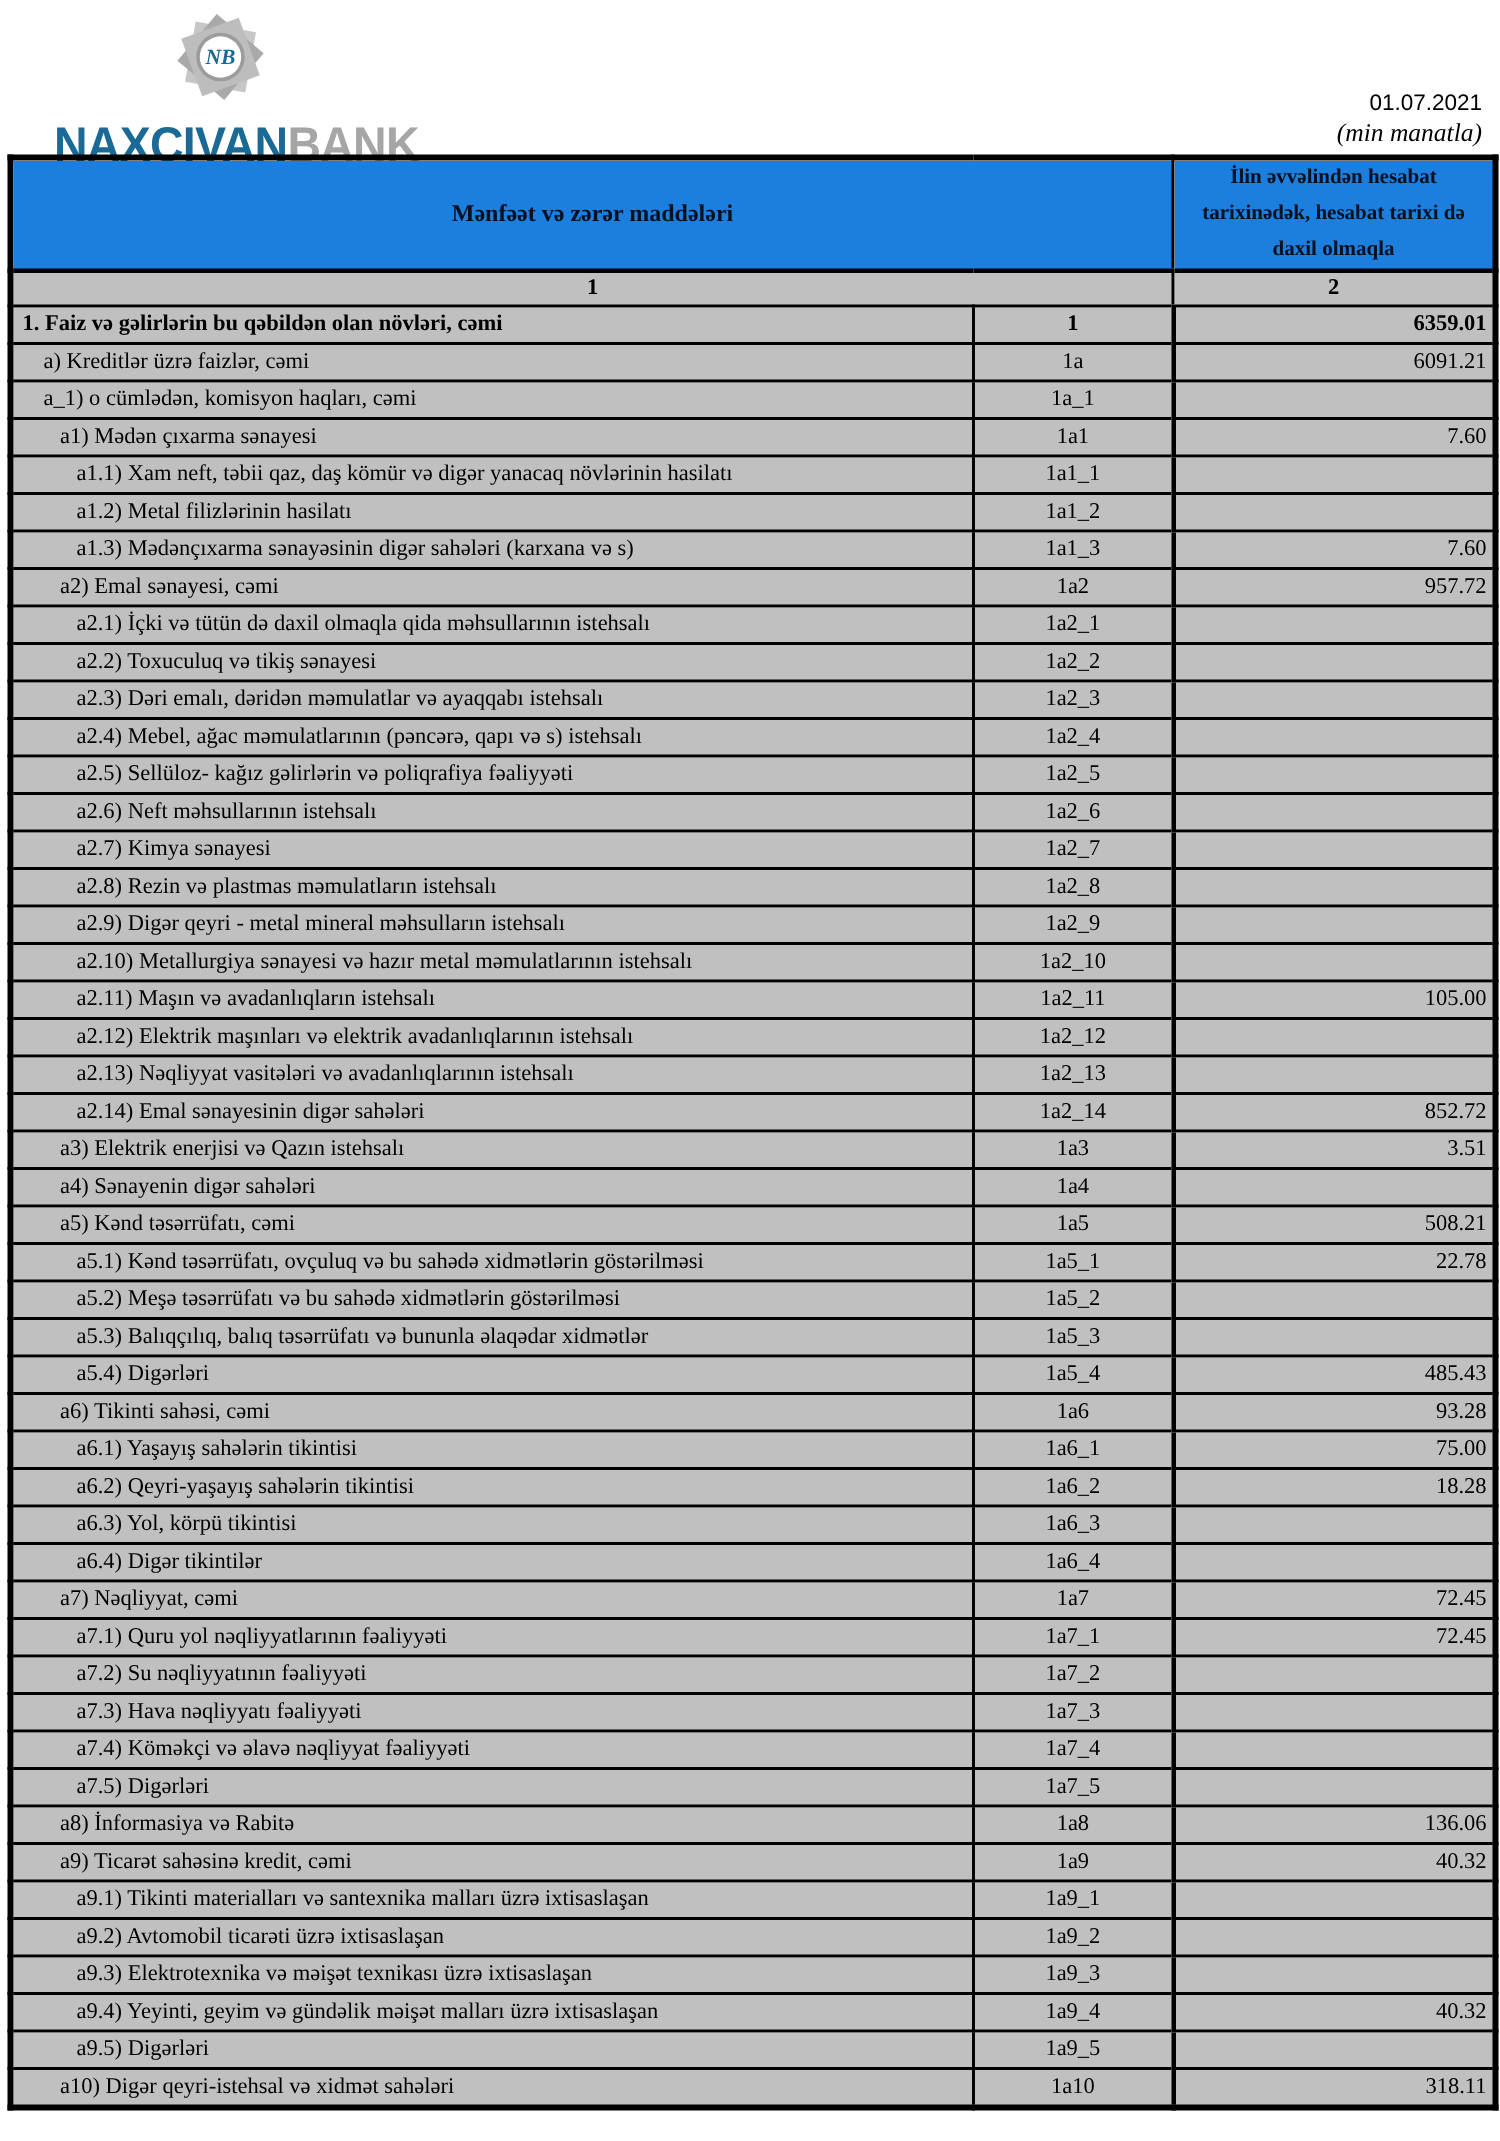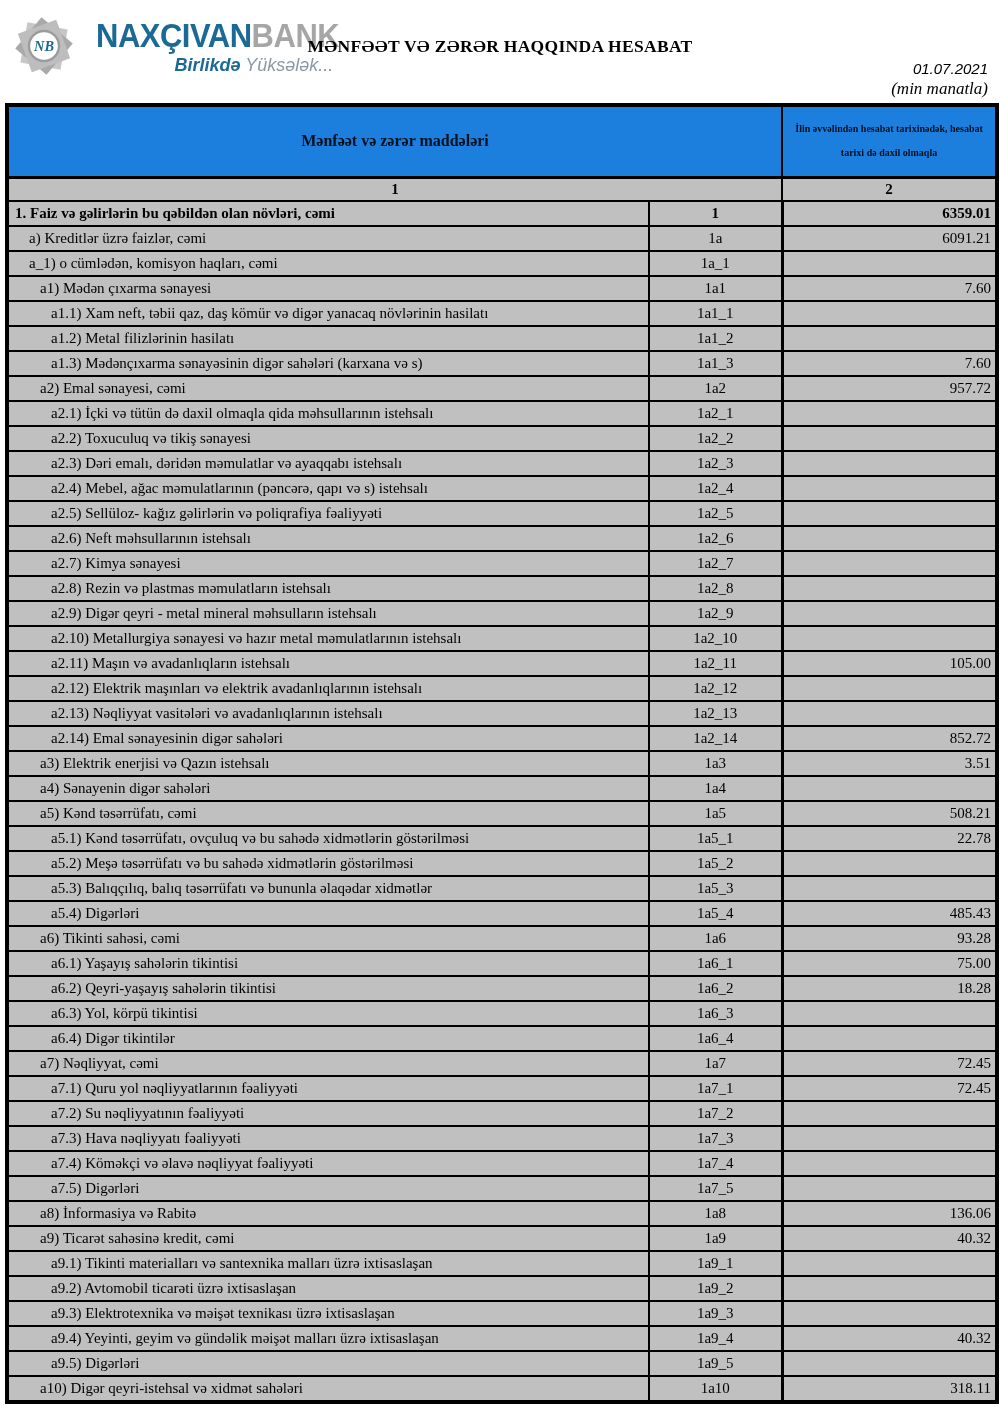--- a/index.html
+++ b/index.html
@@ -1,43 +1,43 @@
 <!DOCTYPE html>
 <html style="--header-blue: #1d7fdd; --row-gray: #c0c0c0; --brand-blue: #1b6a96; --brand-gray: #a6a6a6;"><head>
 <meta charset="utf-8">
 <style>
   html,body{margin:0;padding:0;background:#ffffff;}
   .page{position:relative;width:1000px;height:1427px;background:#fff;overflow:hidden;
         font-family:"Liberation Serif",serif;color:#000;}
   
-  .logo{position:absolute;left:14px;top:8px;display:flex;align-items:flex-end;}
+  .logo{position:absolute;left:14px;top:8px;display:flex;align-items:center;flex-direction:column;}
   .emblem{width:60px;height:60px;flex:0 0 auto;}
   .wordmark-wrap{margin-left:22px;padding-top:12px;font-family:"Liberation Sans",sans-serif;}
   .wordmark{font-size:31px;font-weight:bold;letter-spacing:-0.5px;line-height:1;white-space:nowrap;
             transform:scaleY(1.05);transform-origin:left top;}
   .wordmark .primary{color:var(--brand-blue,#1b6a96);}
   .wordmark .secondary{color:var(--brand-gray,#a6a6a6);}
   .tagline{text-align:right;font-size:18px;font-style:italic;margin-top:4px;padding-right:6px;}
   .tagline .tg-bold{font-weight:bold;color:var(--brand-blue,#1b6a96);}
   .tagline .tg-rest{color:#8a98a4;}
   .doc-title{position:absolute;left:0;right:0;top:36px;text-align:center;
              font-size:17.5px;font-weight:bold;letter-spacing:0.3px;}
   .doc-date{position:absolute;right:12px;top:60px;font-family:"Liberation Sans",sans-serif;
-            font-size:15px;text-align:right;font-style:italic;}
+            font-size:15px;text-align:right;}
   .unit-note{position:absolute;right:12px;top:79px;font-size:17px;font-style:italic;text-align:right;}
   
   .tbl-wrap{position:absolute;left:5px;top:103px;width:990px;}
   table{border-collapse:collapse;table-layout:fixed;width:990px;}
   col.c-label{width:642px;} col.c-code{width:133px;} col.c-value{width:215px;}
   table{border:4px solid #000;}
   th,td{border:2px solid #000;overflow:hidden;white-space:nowrap;}
   th{background:var(--header-blue,#1d7fdd);color:#031020;font-weight:bold;
      vertical-align:middle;text-align:center;border-bottom:3px solid #000;}
   th.h-items{font-size:16px;font-family:Liberation Serif, serif;}
-  th.h-period{font-size:10px;line-height:24px;padding:0 6px;white-space:normal;}
+  th.h-period{font-size:14px;line-height:24px;padding:0 6px;white-space:normal;}
   thead tr{height:72px;}
   td{background:var(--row-gray,#c0c0c0);font-size:15px;height:21px;vertical-align:middle;}
   tr.index-row td{height:19px;font-weight:bold;text-align:center;font-size:15px;}
   td.lbl{text-align:left;}
   td.code{text-align:center;border-right:3px solid #000;border-left:2px solid #000;}
   td.val{text-align:right;padding-right:4px;padding-left:36px;}
   tr.bold td{font-weight:bold;}
   tr.indent-0 td.lbl{padding-left:6px;}
   tr.indent-1 td.lbl{padding-left:20px;}
   tr.indent-2 td.lbl{padding-left:31px;}
@@ -57,21 +57,20 @@
       <circle cx="50" cy="50" r="27" fill="#9c9c9c"></circle>
       <circle cx="50" cy="50" r="23" fill="#ffffff"></circle>
       <text x="50" y="58" text-anchor="middle" font-family="Liberation Serif, serif" font-size="24" font-weight="bold" font-style="italic" fill="#1b6a96">NB</text>
     </svg>
     <div class="wordmark-wrap">
       <div class="wordmark"><span class="primary">NAXÇIVAN</span><span class="secondary">BANK</span></div>
       <div class="tagline"><span class="tg-bold">Birlikdə</span><span class="tg-rest"> Yüksələk...</span></div>
     </div>
   </div>
 
-  <div class="doc-title">MƏNFƏƏT VƏ ZƏRƏR HAQQINDA HESABAT</div>
   <div class="doc-date">01.07.2021</div>
   <div class="unit-note">(min manatla)</div>
 
   <div class="tbl-wrap">
     <table>
       <colgroup>
           <col class="c-label">
           <col class="c-code">
           <col class="c-value">
         </colgroup>

